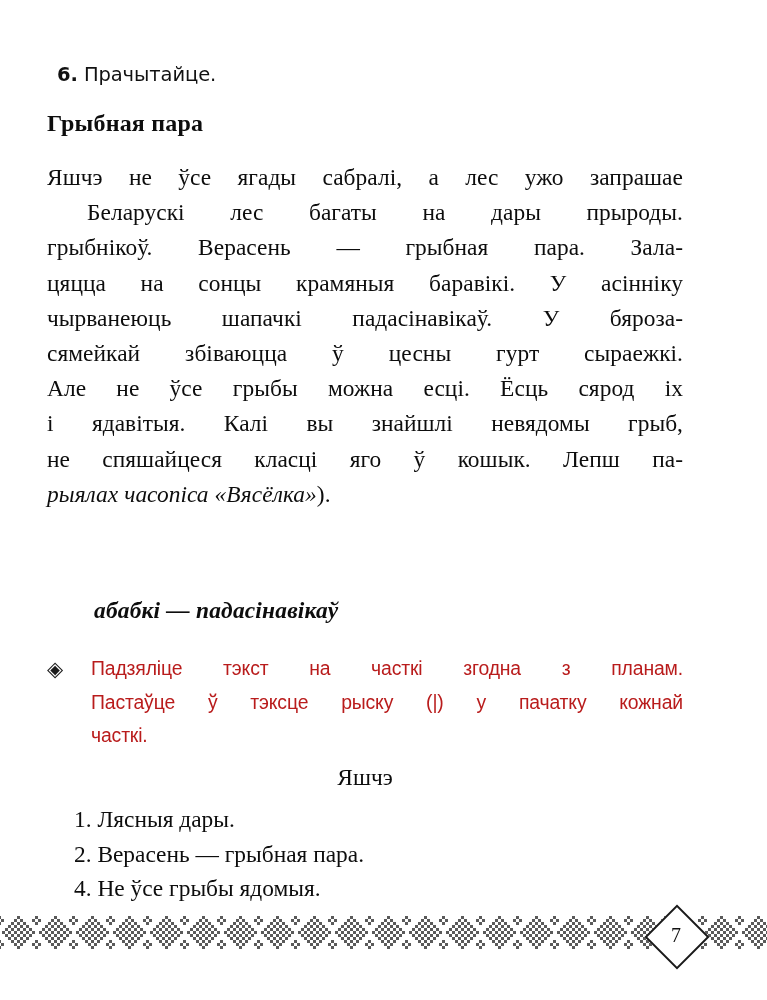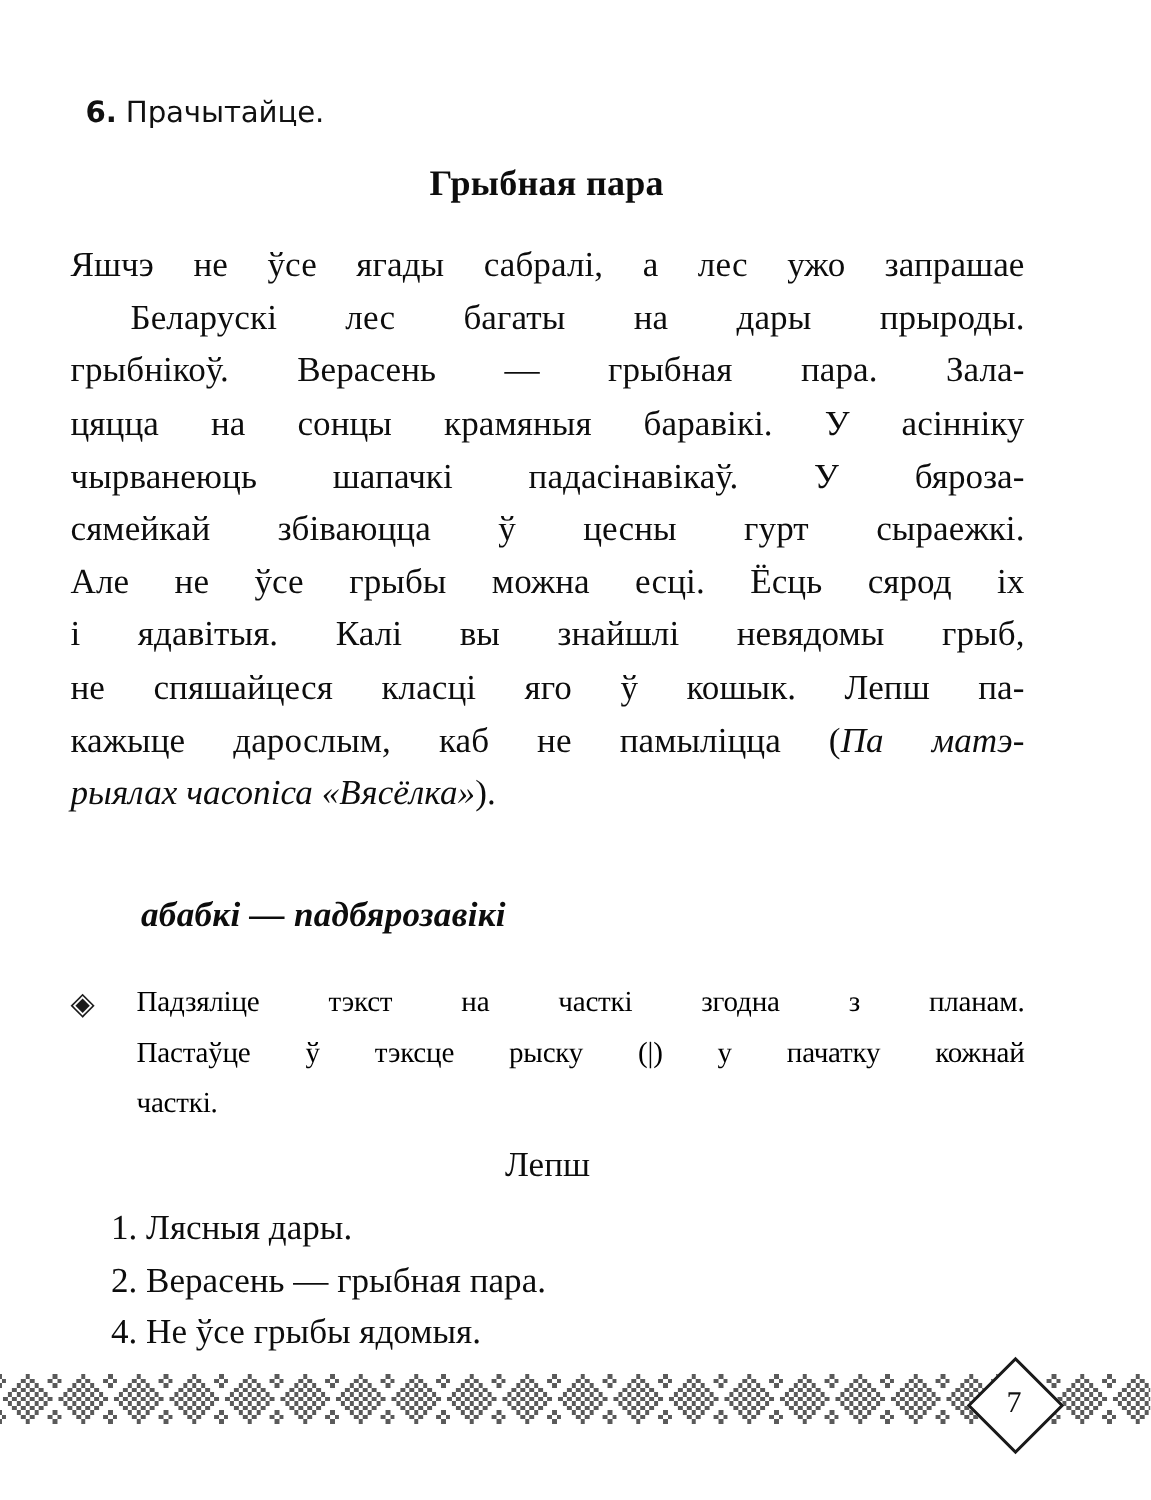--- a/index.html
+++ b/index.html
@@ -41,21 +41,20 @@
     font-family: "DejaVu Sans", "Liberation Sans", sans-serif;
   }
   .ex-text { font-weight: normal; margin-top: 31px; }
 
   
   .story-title {
     position: absolute;
     left: 47px;
     top: 108px;
     width: 635px;
-    text-align: center;
     font-family: "Liberation Serif", "DejaVu Serif", serif;
     font-weight: bold;
     font-size: 24px;
     line-height: 30px;
     letter-spacing: 0.2px;
   }
 
   
   .story-body {
     position: absolute;
@@ -111,25 +110,25 @@
     width: 44px;
     font-size: 21px;
     line-height: 33px;
     color: #1a1a1a;
     font-family: "DejaVu Sans", "Liberation Sans", sans-serif;
     text-align: left;
     padding-top: 1px;
   }
   .task-body {
     flex: 1 1 auto;
-    font-family: Liberation Serif, serif;
+    font-family: Liberation Sans, sans-serif;
     font-size: 19.4px;
     line-height: 33.5px;
     text-align: justify;
-    color: #000000;
+    color: #b91c1c;
     letter-spacing: -0.15px;
   }
   .task-body .ln {
     display: block;
     text-align: justify;
     text-align-last: justify;
     white-space: nowrap;
   }
   .task-body .ln-last { text-align-last: left; }
 
@@ -215,36 +214,35 @@
   <div class="story-body">
     <span class="ln">Яшчэ не ўсе ягады сабралі, а лес ужо запрашае</span>
     <span class="ln ln-first"><span style="display:inline-block;width:40px"></span><span>Беларускі лес багаты на дары прыроды.</span></span>
     <span class="ln">грыбнікоў. Верасень — грыбная пара. Зала-</span>
     <span class="ln">цяцца на сонцы крамяныя баравікі. У асінніку</span>
     <span class="ln">чырванеюць шапачкі падасінавікаў. У бяроза-</span>
     <span class="ln">сямейкай збіваюцца ў цесны гурт сыраежкі.</span>
     <span class="ln">Але не ўсе грыбы можна есці. Ёсць сярод іх</span>
     <span class="ln">і ядавітыя. Калі вы знайшлі невядомы грыб,</span>
     <span class="ln">не спяшайцеся класці яго ў кошык. Лепш па-</span>
-    <span class="ln"><span>кажыце дарослым, каб не памыліцца</span><span> </span><span>(</span><span class="attr">Па матэ-</span></span>
     <span class="ln ln-last"><span class="attr">рыялах часопіса «Вясёлка»</span><span>).</span></span>
   </div>
 
-  <div class="gloss">абабкі — падбярозавікі</div>
+  <div class="gloss">абабкі — падасінавікаў</div>
 
   <div class="task">
     <div class="task-bullet">◈</div>
     <div class="task-body">
       <span class="ln">Падзяліце тэкст на часткі згодна з планам.</span>
       <span class="ln">Пастаўце ў тэксце рыску (|) у пачатку кожнай</span>
       <span class="ln ln-last">часткі.</span>
     </div>
   </div>
 
-  <div class="plan-title">Лепш</div>
+  <div class="plan-title">Яшчэ</div>
   <div class="plan-list">
     <span class="plan-item">1. Лясныя дары.</span>
     <span class="plan-item">2. Верасень — грыбная пара.</span>
     <span class="plan-item">4. Не ўсе грыбы ядомыя.</span>
   </div>
 
   <div class="ornament">
     <svg width="767" height="46" viewBox="0 0 767 46" xmlns="http://www.w3.org/2000/svg" shape-rendering="crispEdges">
       <defs>
         <pattern id="folk" x="0" y="0" width="37" height="44" patternUnits="userSpaceOnUse">

